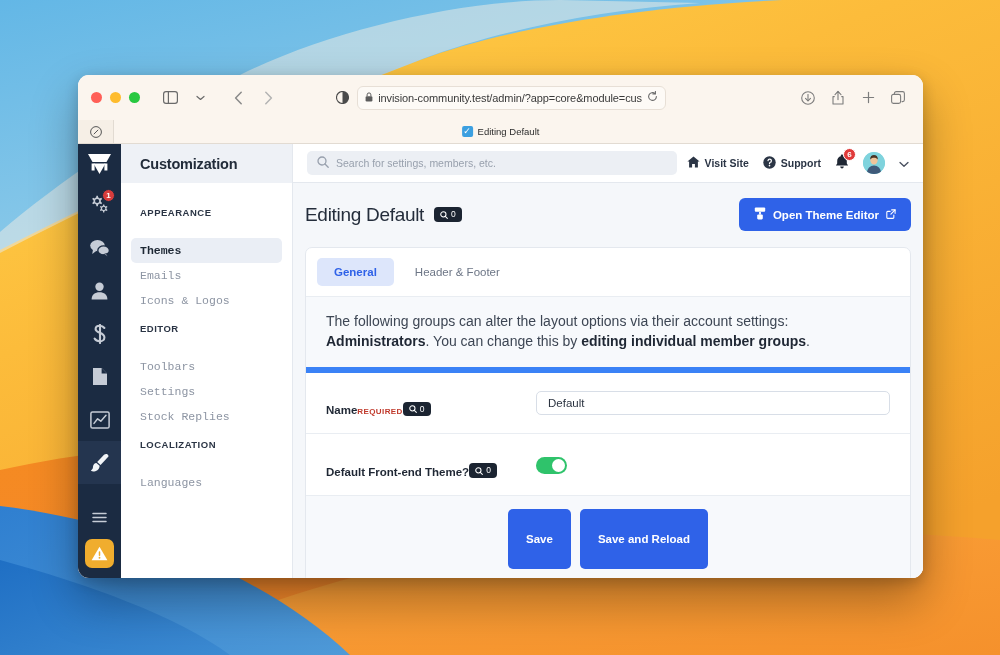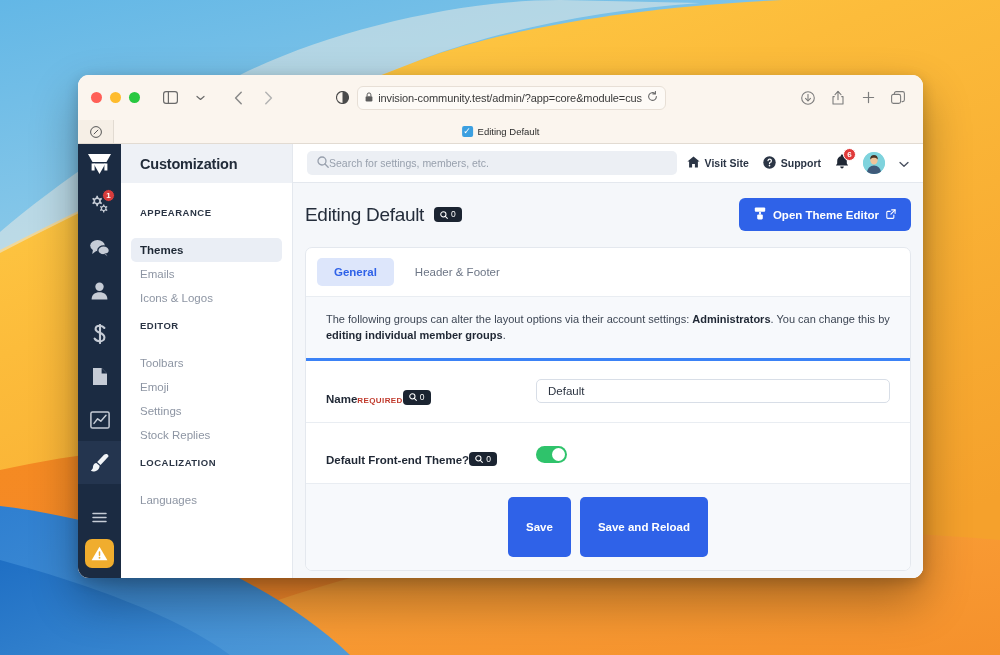--- a/index.html
+++ b/index.html
@@ -190,20 +190,21 @@
     color: #2b3545;
     letter-spacing: 0.5px;
     padding: 10px 9px 20px 9px;
   }
   .sec-item {
     display: block;
     padding: 6px 9px;
     font-size: 11.5px;
     color: #8d95a3;
     border-radius: 5px;
+    font-family: Liberation Mono, monospace;
   }
   .sec-item.active {
     background: #eaeef5;
     color: #1e2835;
     font-weight: bold;
   }
 
   
   .main {
     flex: 1;
@@ -223,20 +224,21 @@
     gap: 10px;
     flex: none;
   }
   .searchbox {
     flex: 1;
     max-width: 378px;
     height: 24px;
     background: #eceff4;
     border-radius: 5px;
     display: flex; align-items: center;
+    gap: 7px;
     padding: 0 10px;
     font-size: 10.5px;
     color: #98a0ad;
   }
   .searchbox input {
     border: none; background: transparent; outline: none;
     flex: 1; font-size: 10.5px; color: #4a5160;
     font-family: "Liberation Sans", sans-serif;
   }
   .searchbox input::placeholder { color: #98a0ad; }
@@ -317,23 +319,23 @@
   .tab {
     padding: 8px 17px;
     font-size: 11.5px;
     border-radius: 5px;
     color: #6d7686;
   }
   .tab.active { background: #dde6fb; color: #2f62e8; font-weight: bold; }
 
   .notice {
     background: #f7f9fc;
-    border-bottom: 3px solid #3b82f6;
+    border-bottom: 6px solid #3b82f6;
     padding: 15px 20px;
-    font-size: 11px;
+    font-size: 14px;
     color: #3d4654;
     line-height: 1.42;
   }
   .notice b { color: #1f2734; }
 
   .form-row {
     display: flex;
     align-items: flex-start;
     padding: 17px 20px;
     border-bottom: 1px solid #e9edf2;
@@ -642,21 +644,20 @@
       <div class="secbar-title">Customization</div>
       <div class="secbar-body">
 
         <div class="sec-group-label">APPEARANCE</div>
         <a class="sec-item active">Themes</a>
         <a class="sec-item">Emails</a>
         <a class="sec-item">Icons &amp; Logos</a>
 
         <div class="sec-group-label">EDITOR</div>
         <a class="sec-item">Toolbars</a>
-        <a class="sec-item">Emoji</a>
         <a class="sec-item">Settings</a>
         <a class="sec-item">Stock Replies</a>
 
         <div class="sec-group-label">LOCALIZATION</div>
         <a class="sec-item">Languages</a>
       </div>
     </div>
 
     <div class="main">
 

